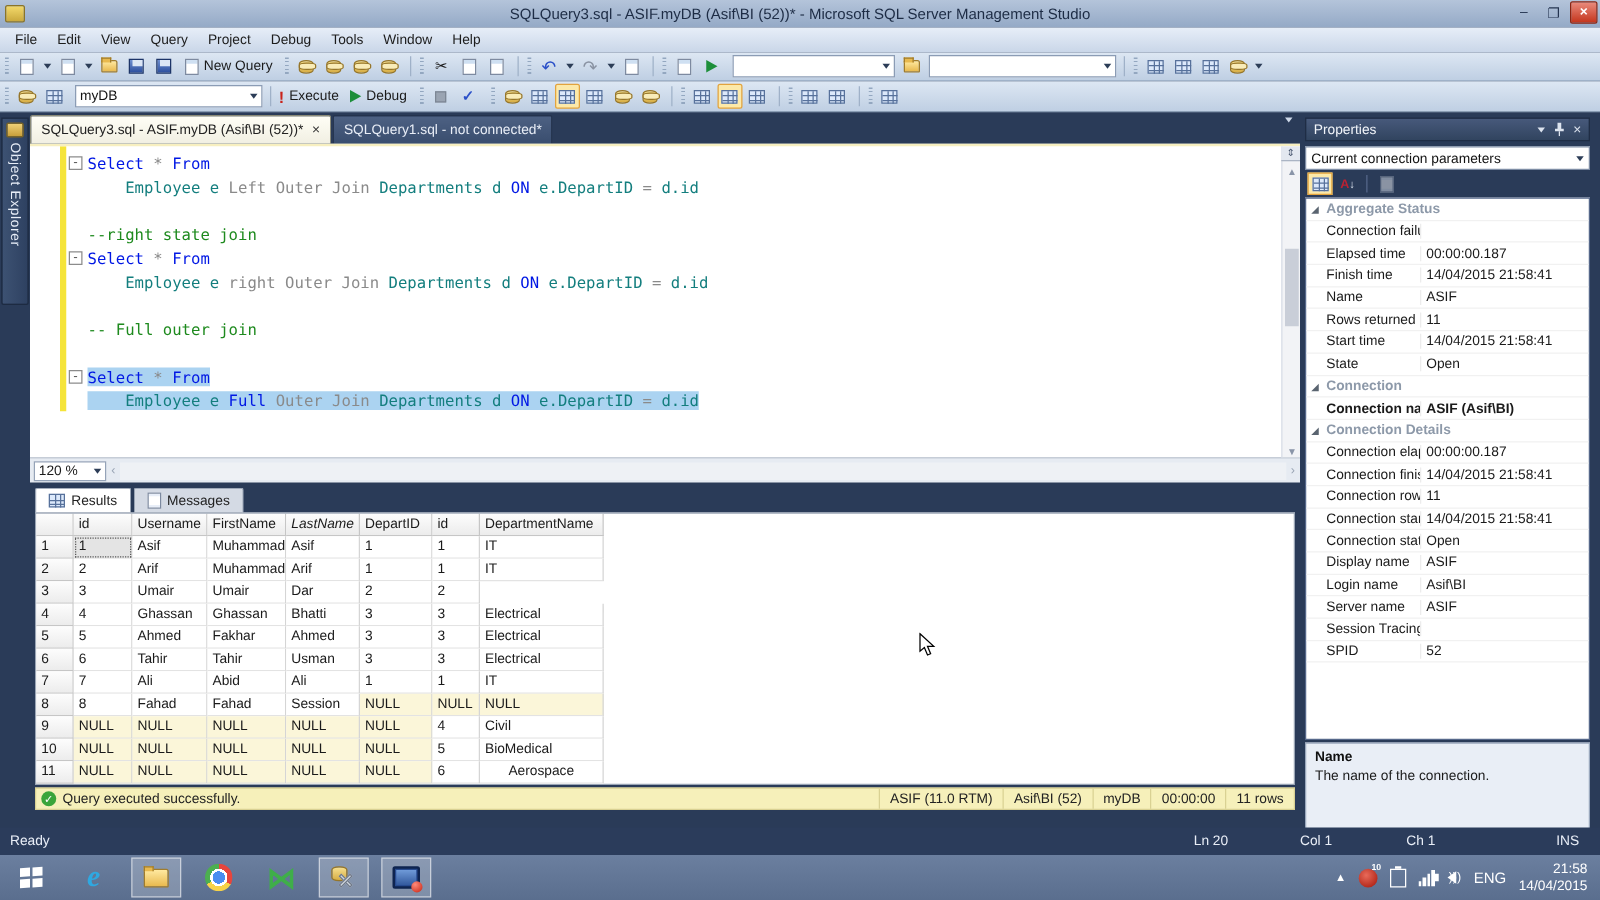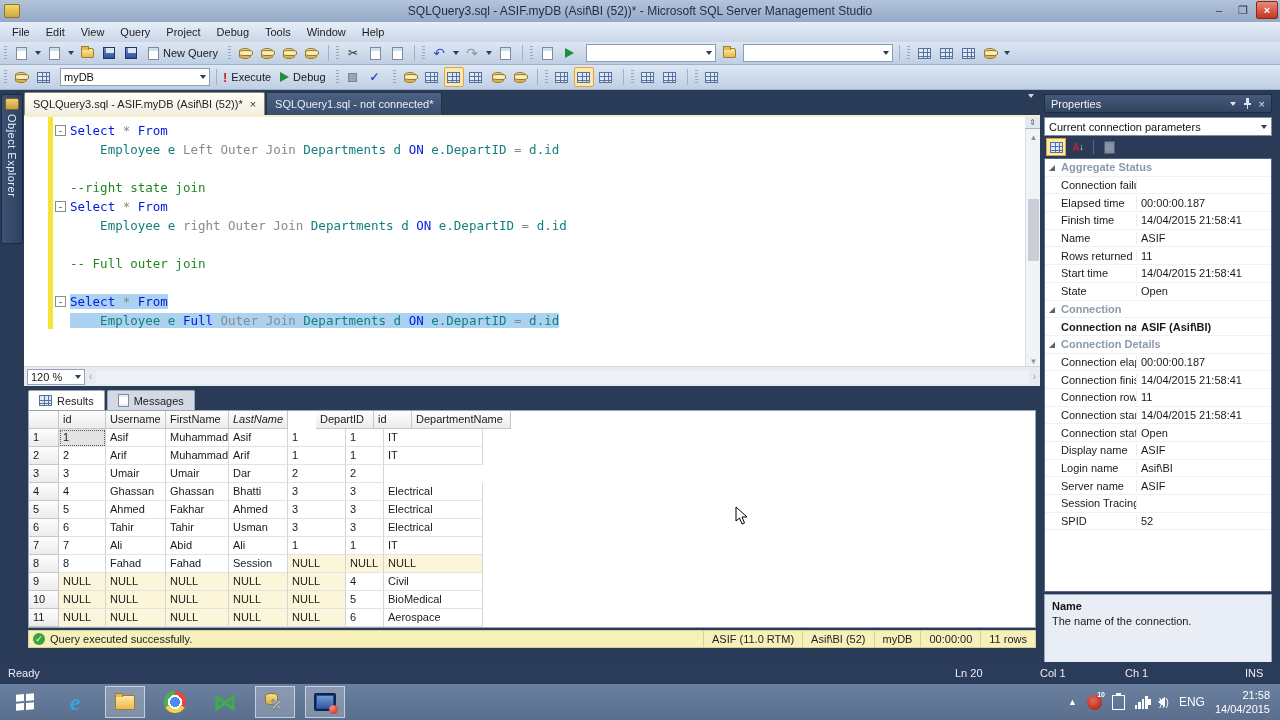--- a/index.html
+++ b/index.html
@@ -502,21 +502,21 @@
             <span>Messages</span>
           </div>
         </div>
       <div id="grid-pane">
           <div class="g-row g-head">
             <div class="g-cell" style="width: 30px;"></div>
             <div class="g-cell" style="width: 47px;">id</div>
             <div class="g-cell" style="width: 60px;">Username</div>
             <div class="g-cell" style="width: 63px;">FirstName</div>
             <div class="g-cell" style="width: 59px; font-style: italic;">LastName</div>
-            <div class="g-cell" style="width: 58px; margin-left: 28px;">DepartID</div>
+            <div class="g-cell" style="width: 58px;">DepartID</div>
             <div class="g-cell" style="width: 38px;">id</div>
             <div class="g-cell" style="width: 99px;">DepartmentName</div>
           </div>
           <div class="g-row">
             <div class="g-cell g-rownum" style="width: 30px;">1</div>
             <div class="g-cell g-selcell" style="width: 47px;">1</div>
             <div class="g-cell" style="width: 60px;">Asif</div>
             <div class="g-cell" style="width: 63px;">Muhammad</div>
             <div class="g-cell" style="width: 59px;">Asif</div>
             <div class="g-cell" style="width: 58px;">1</div>
@@ -614,21 +614,21 @@
             <div class="g-cell" style="width: 99px;">BioMedical</div>
           </div>
           <div class="g-row">
             <div class="g-cell g-rownum" style="width: 30px;">11</div>
             <div class="g-cell g-null" style="width: 47px;">NULL</div>
             <div class="g-cell g-null" style="width: 60px;">NULL</div>
             <div class="g-cell g-null" style="width: 63px;">NULL</div>
             <div class="g-cell g-null" style="width: 59px;">NULL</div>
             <div class="g-cell g-null" style="width: 58px;">NULL</div>
             <div class="g-cell" style="width: 38px;">6</div>
-            <div class="g-cell" style="width: 99px;">Aerospace</div>
+            <div class="g-cell" style="width: 99px; text-align: center;">Aerospace</div>
           </div>
         </div>
 
       <div id="qstatus">
         <span id="q-ok">✓</span>
         <span>Query executed successfully.</span>
         <div class="q-right">
           <span class="q-seg">ASIF (11.0 RTM)</span>
           <span class="q-seg">Asif\BI (52)</span>
           <span class="q-seg">myDB</span>

